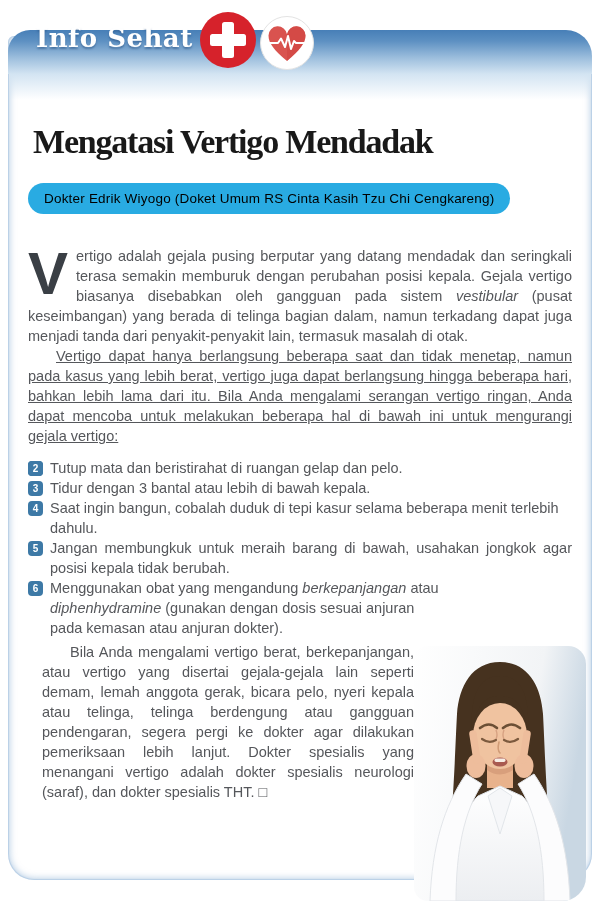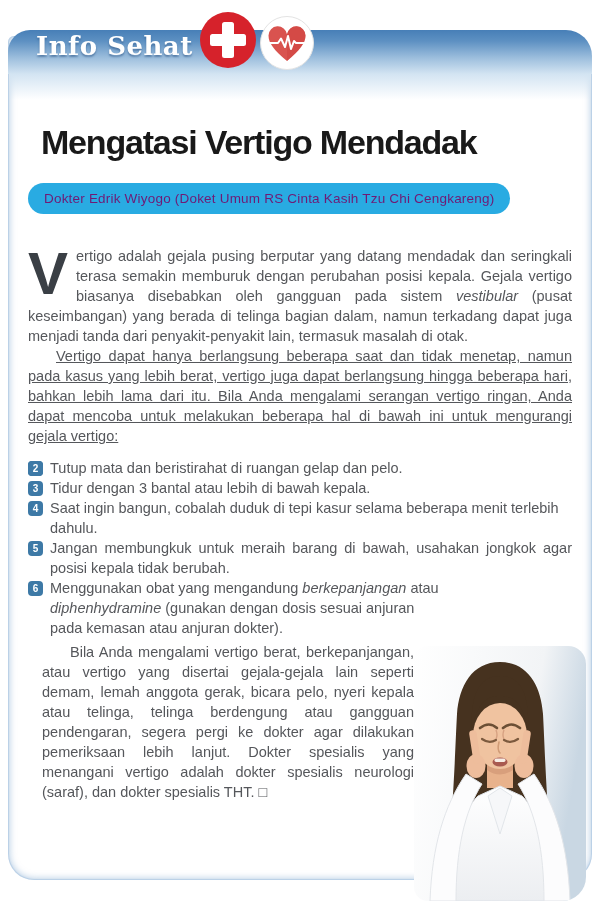--- a/index.html
+++ b/index.html
@@ -11,31 +11,31 @@
   .card{position:absolute;left:8px;top:36px;width:584px;height:844px;
         border-radius:6px 26px 26px 26px;background:#fff;
         box-shadow:inset 0 0 6px 2px rgba(130,170,210,.5), inset 0 0 1px 1px rgba(150,185,220,.4);}
 
   
   .band{position:absolute;left:8px;top:30px;width:584px;height:44px;
         border-radius:22px 26px 0 0;
         background:linear-gradient(180deg,#477fb7 0%,#5d90c2 25%,#9fc0de 65%,#d3e4f2 100%);}
   .band-fade{position:absolute;left:10px;top:74px;width:580px;height:26px;
         background:linear-gradient(180deg,#d3e4f2,rgba(255,255,255,0));}
-  .brand{position:absolute;left:36px;top:31px;font-family:"DejaVu Serif",serif;font-weight:bold;
+  .brand{position:absolute;left:36px;top:23px;font-family:"DejaVu Serif",serif;font-weight:bold;
         font-size:26px;color:#fff;letter-spacing:.5px;text-shadow:0 2px 2px rgba(40,80,130,.55);}
 
   .cross-badge{position:absolute;left:199px;top:11px;width:58px;height:58px;}
   .heart-badge{position:absolute;left:260px;top:16px;width:54px;height:54px;}
 
-  .title{position:absolute;left:41px;top:100px;width:552px;font-family:Liberation Sans, sans-serif;
+  .title{position:absolute;left:33px;top:100px;width:552px;font-family:Liberation Serif, serif;
         font-weight:700;font-size:34px;letter-spacing:-1.2px;color:#191919;white-space:nowrap;}
 
   .byline{position:absolute;left:28px;top:183px;height:31px;line-height:31px;padding:0 16px;
-        border-radius:15.5px;background:#29abe2;color:#701a75;font-size:13.5px;letter-spacing:.2px;}
+        border-radius:15.5px;background:#29abe2;color:#000000;font-size:13.5px;letter-spacing:.2px;}
 
   .content{position:absolute;left:28px;top:246px;width:544px;font-size:14.5px;line-height:20px;
         color:#55575b;}
   .para{margin:0;text-align:justify;}
   .dropcap{float:left;font-size:60px;line-height:50px;font-weight:bold;color:#3a3f45;
         margin:3px 8px 2px 0;}
   .p2{text-indent:28px;text-decoration:underline;}
 
   .tips{list-style:none;margin:12px 0 0 0;padding:0;}
   .tip{position:relative;padding-left:22px;text-align:justify;}

